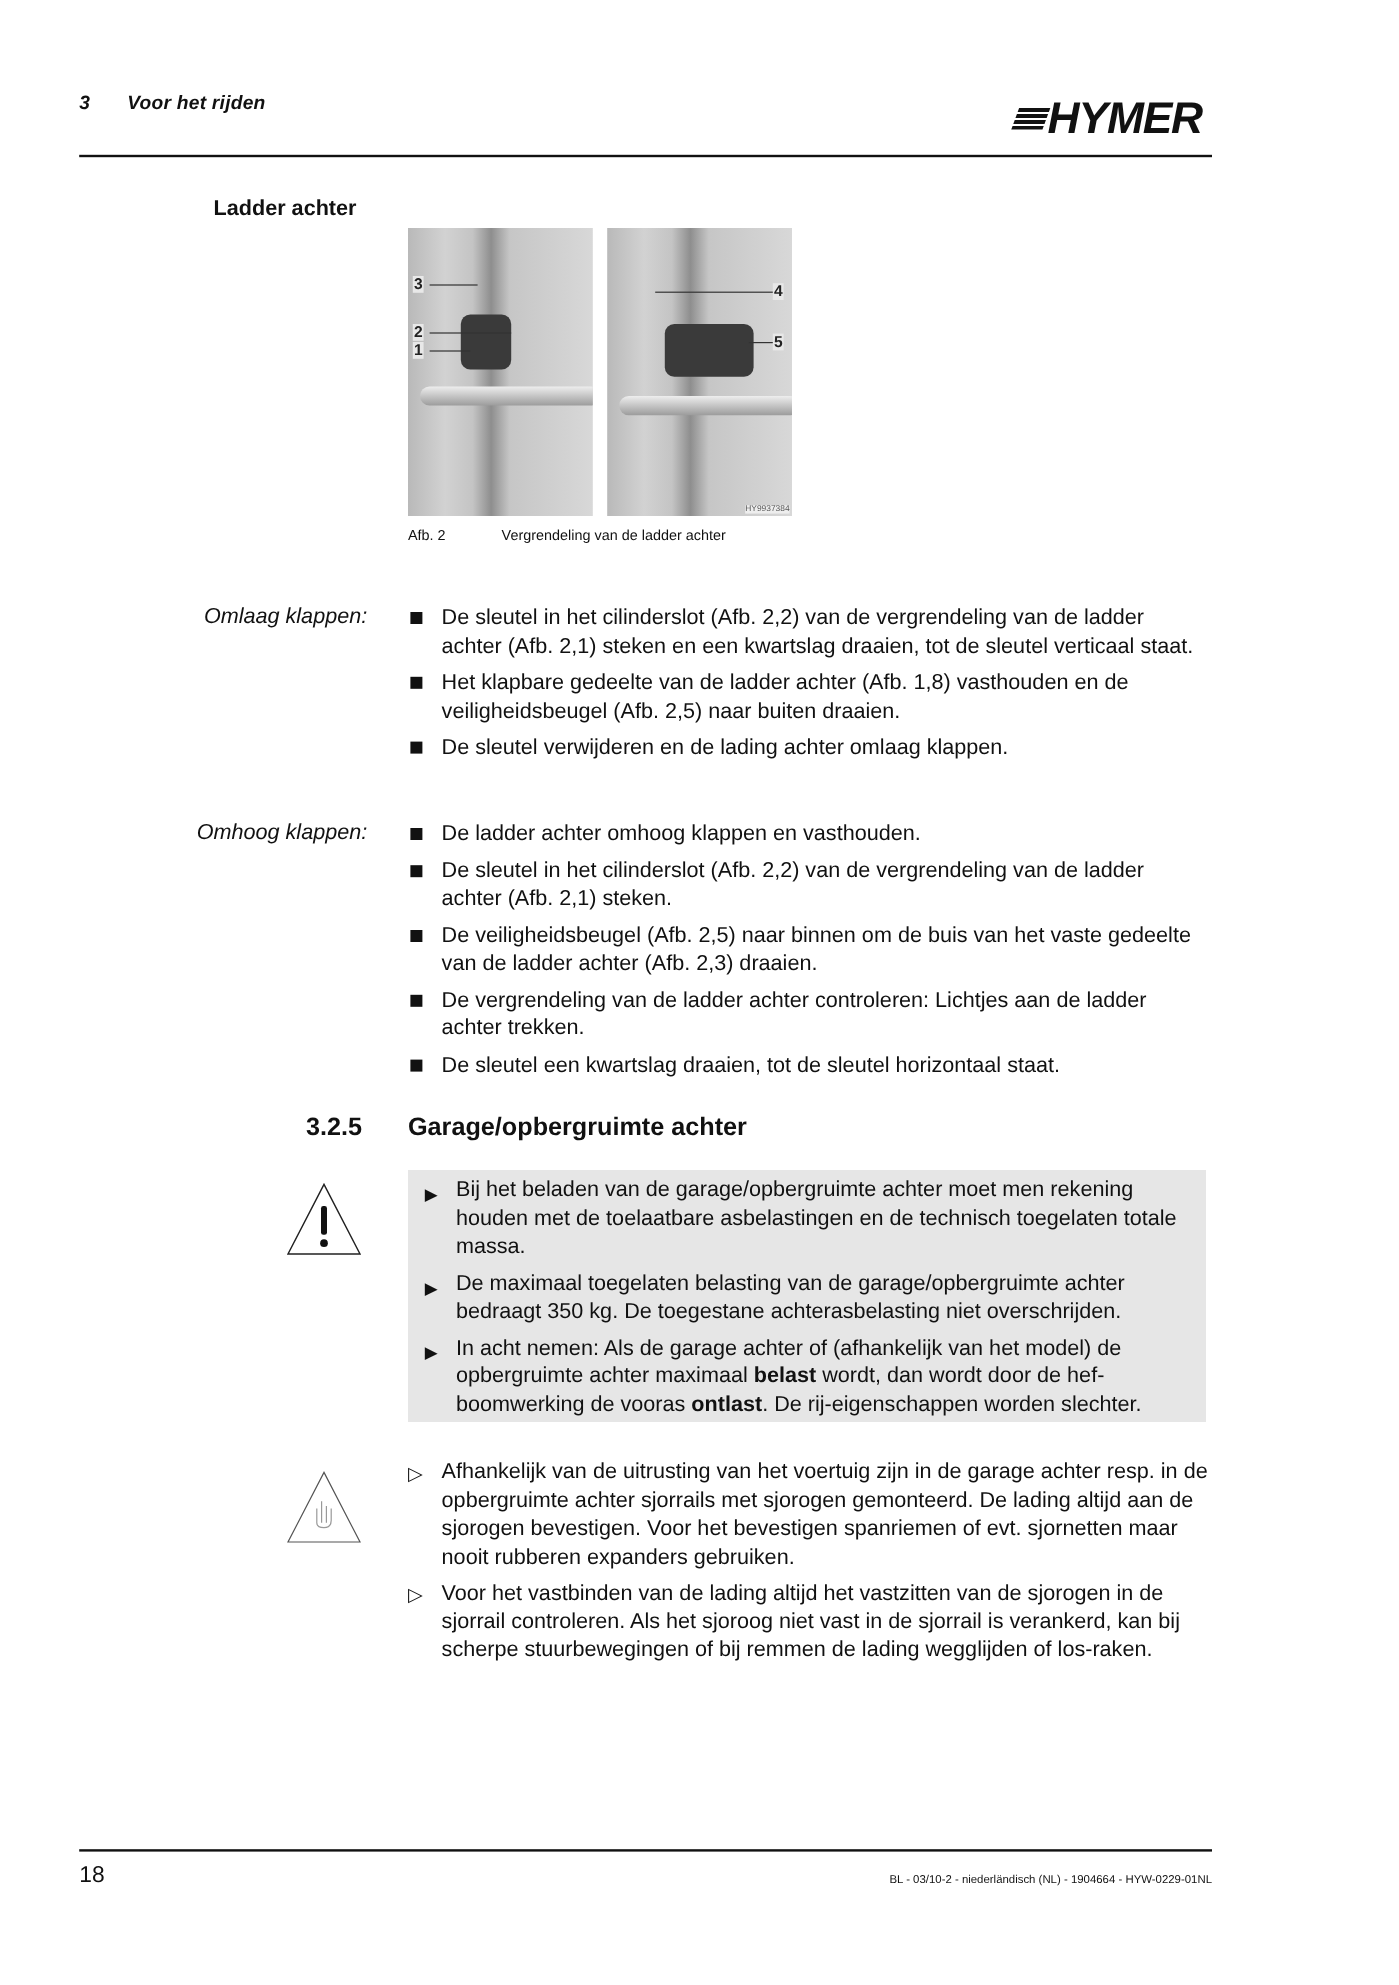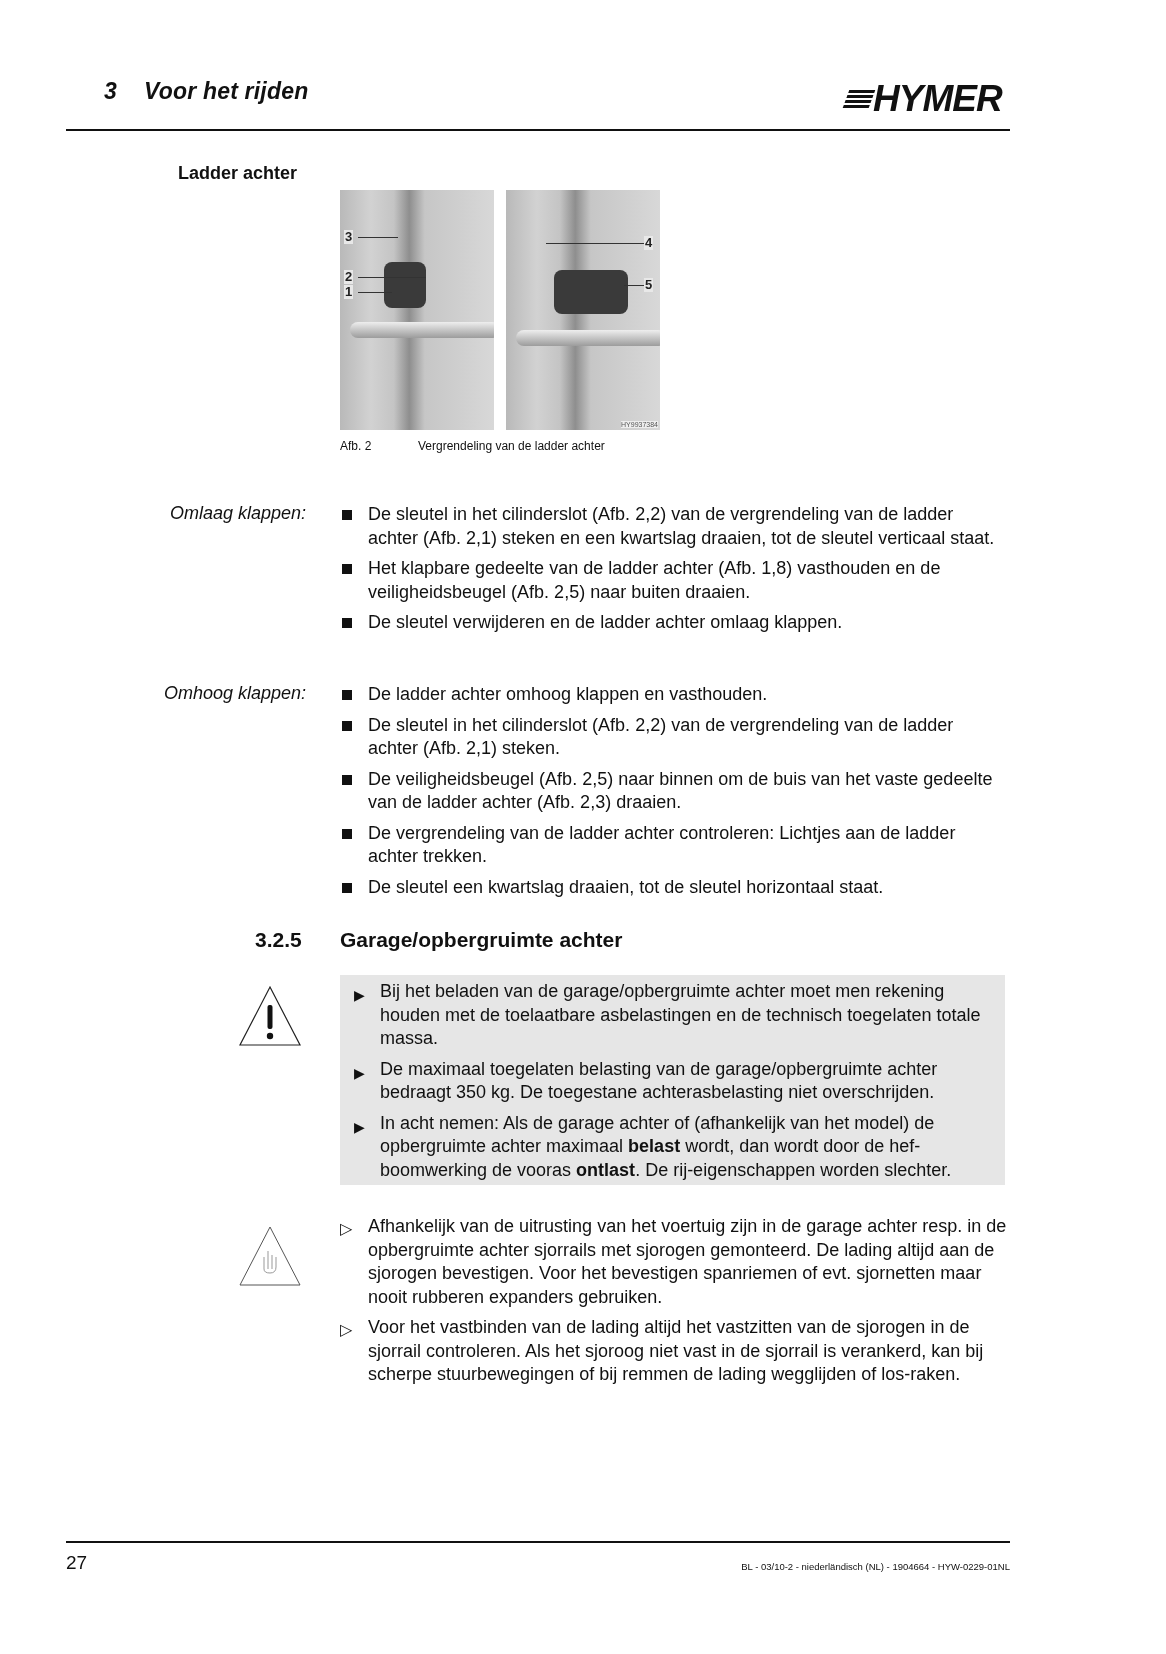--- a/index.html
+++ b/index.html
@@ -1,18 +1,18 @@
 <!DOCTYPE html>
 <html><head>
 <meta charset="utf-8">
 <style>
   html, body { margin:0; padding:0; background:#ffffff; }
   body { width:1166px; height:1654px; position:relative; font-family:"Liberation Sans", sans-serif; color:#111; overflow:hidden; }
   .abs { position:absolute; }
-  .chapter { left:66px; top:78px; font-size:23px; font-weight:bold; font-style:italic; letter-spacing:0.2px;margin-left:38px; }
+  .chapter { left:66px; top:78px; font-size:16px; font-weight:bold; font-style:italic; letter-spacing:0.2px; }
   .chapter .num { display:inline-block; width:40px; }
   .logo { left:846px; top:78px; font-size:37px; font-weight:900; font-style:italic; letter-spacing:-1px; display:flex; align-items:center; }
   .logo .bars { display:inline-block; width:26px; height:18px; margin-right:1px; transform:skewX(-20deg);
      background:repeating-linear-gradient(to bottom,#111 0 3px,#fff 3px 5px); }
   .rule-top { left:66px; top:129px; width:944px; height:2px; background:#111; }
   .rule-bottom { left:66px; top:1541px; width:944px; height:2px; background:#111; }
   .subhead { left:178px; top:163px; font-size:18px; font-weight:bold; }
   .figure { left:340px; top:190px; width:320px; height:240px; display:flex; gap:12px; }
   .photo { position:relative; width:154px; height:240px; background:linear-gradient(90deg,#b9b9b9 0%,#d2d2d2 20%,#c4c4c4 35%,#8e8e8e 45%,#c6c6c6 55%,#d8d8d8 100%); overflow:hidden; }
   .photo .bar { position:absolute; left:10px; width:150px; height:16px; border-radius:8px; background:linear-gradient(180deg,#eee,#9c9c9c); }
@@ -79,21 +79,21 @@
 </div>
 <div class="abs caption">
   <span class="label">Afb. 2</span>
   <span class="text">Vergrendeling van de ladder achter</span>
 </div>
 
 <div class="abs side-label" style="top:503px;">Omlaag klappen:</div>
 <ul class="abs list" style="top:503px;">
   <li><span class="bullet"></span><span>De sleutel in het cilinderslot (Afb. 2,2) van de vergrendeling van de ladder achter (Afb. 2,1) steken en een kwartslag draaien, tot de sleutel verticaal staat.</span></li>
   <li><span class="bullet"></span><span>Het klapbare gedeelte van de ladder achter (Afb. 1,8) vasthouden en de veiligheidsbeugel (Afb. 2,5) naar buiten draaien.</span></li>
-  <li><span class="bullet"></span><span>De sleutel verwijderen en de ladder achter omlaag klappen.</span></li>
+  <li><span class="bullet"></span><span>De sleutel verwijderen en de lading achter omlaag klappen.</span></li>
 </ul>
 
 <div class="abs side-label" style="top:683px;">Omhoog klappen:</div>
 <ul class="abs list" style="top:683px;">
   <li><span class="bullet"></span><span>De ladder achter omhoog klappen en vasthouden.</span></li>
   <li><span class="bullet"></span><span>De sleutel in het cilinderslot (Afb. 2,2) van de vergrendeling van de ladder achter (Afb. 2,1) steken.</span></li>
   <li><span class="bullet"></span><span>De veiligheidsbeugel (Afb. 2,5) naar binnen om de buis van het vaste gedeelte van de ladder achter (Afb. 2,3) draaien.</span></li>
   <li><span class="bullet"></span><span>De vergrendeling van de ladder achter controleren: Lichtjes aan de ladder achter trekken.</span></li>
   <li><span class="bullet"></span><span>De sleutel een kwartslag draaien, tot de sleutel horizontaal staat.</span></li>
 </ul>
@@ -117,14 +117,14 @@
 <svg class="abs icon-note" width="64" height="62" viewBox="0 0 64 62">
   <polygon points="32,2 62,60 2,60" fill="#fff" stroke="#555" stroke-width="1"></polygon>
   <path d="M30 26 L30 44 M26 32 L26 44 M34 30 L34 44 M38 32 L38 42 Q38 48 32 48 Q26 48 26 44" fill="none" stroke="#999" stroke-width="1"></path>
 </svg>
 <ul class="abs note-list">
   <li><span class="tri">▷</span><span>Afhankelijk van de uitrusting van het voertuig zijn in de garage achter resp. in de opbergruimte achter sjorrails met sjorogen gemonteerd. De lading altijd aan de sjorogen bevestigen. Voor het bevestigen spanriemen of evt. sjornetten maar nooit rubberen expanders gebruiken.</span></li>
   <li><span class="tri">▷</span><span>Voor het vastbinden van de lading altijd het vastzitten van de sjorogen in de sjorrail controleren. Als het sjoroog niet vast in de sjorrail is verankerd, kan bij scherpe stuurbewegingen of bij remmen de lading wegglijden of los-raken.</span></li>
 </ul>
 
 <div class="abs rule-bottom"></div>
-<div class="abs page-num">27</div>
+<div class="abs page-num">18</div>
 <div class="abs footer-code">BL - 03/10-2 - niederländisch (NL) - 1904664 - HYW-0229-01NL</div>
 
 </body></html>

